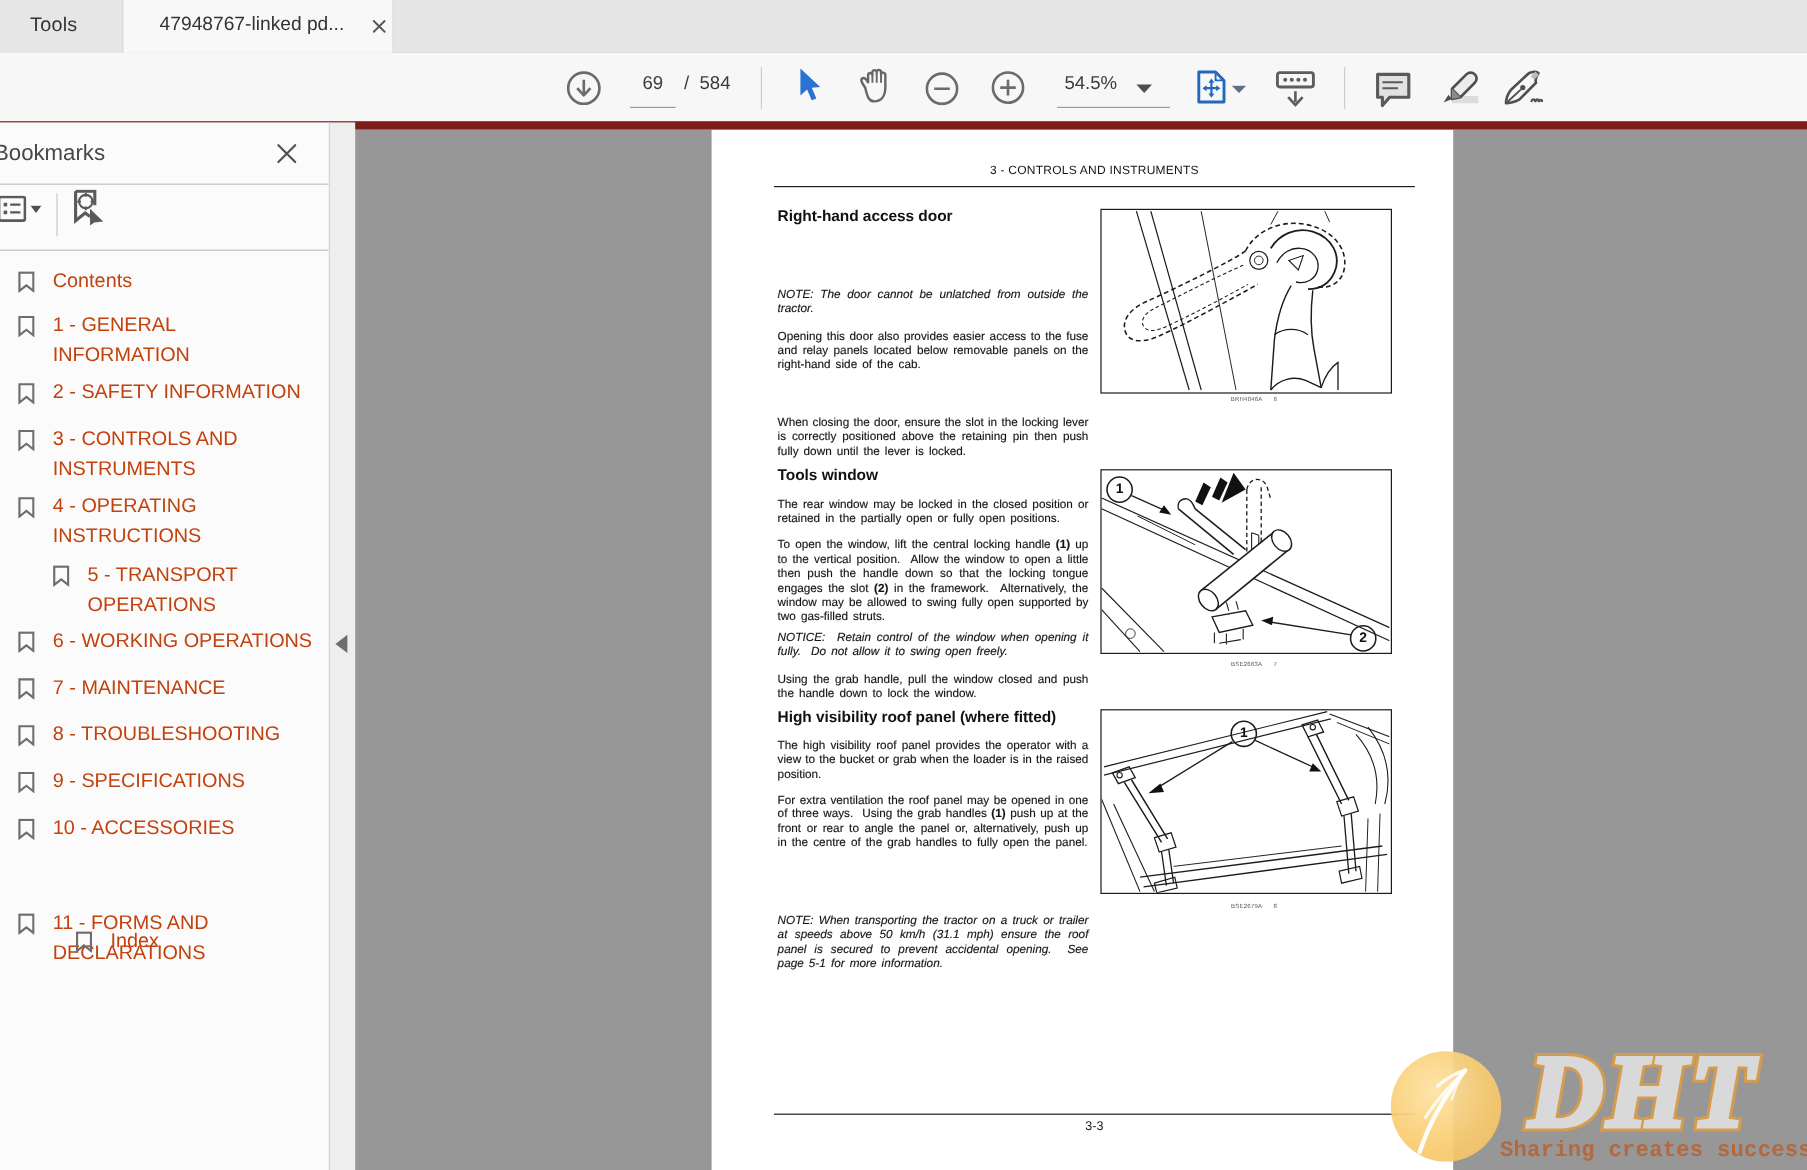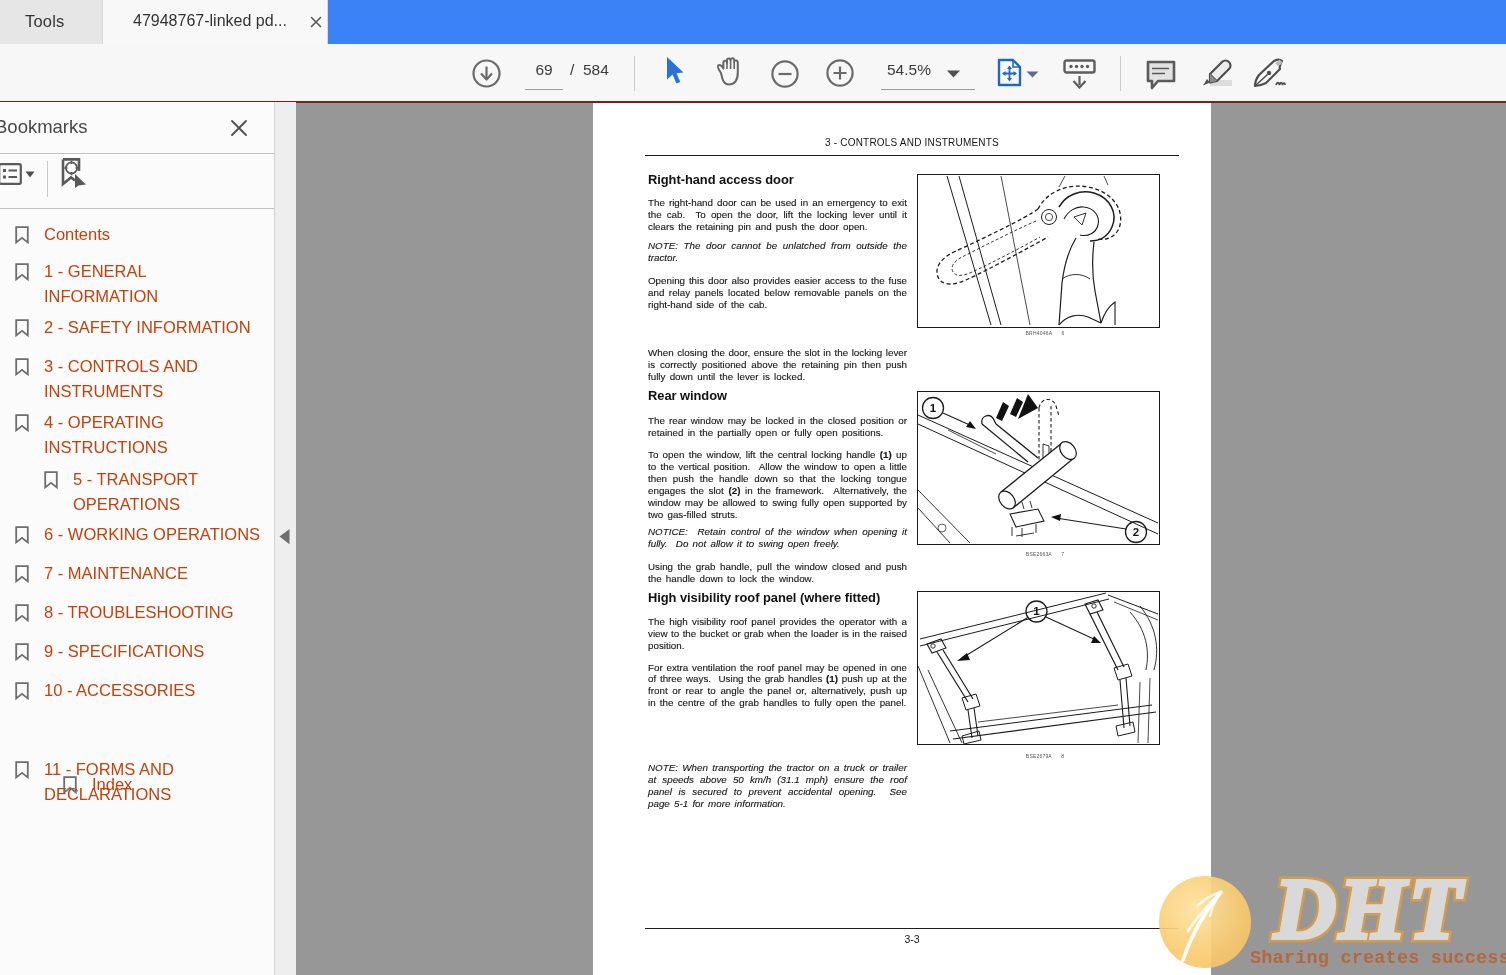--- a/index.html
+++ b/index.html
@@ -1,25 +1,25 @@
 <!DOCTYPE html>
 <html><head>
 <meta charset="utf-8">
 <style>
   html,body{margin:0;padding:0;}
   body{width:1506px;height:975px;overflow:hidden;font-family:"Liberation Sans",sans-serif;}
   #root{position:relative;width:1506px;height:975px;background:#979797;overflow:hidden;}
   
-  .tabbar{position:absolute;left:0;top:0;width:1506px;height:44px;background:#3b82f6;}
+  .tabbar{position:absolute;left:0;top:0;width:1506px;height:44px;background:#e5e5e5;}
   .tab-tools{position:absolute;left:0;top:0;width:102px;height:44px;background:#e6e6e6;border-right:1px solid #d8d8d8;}
   .tab-tools span{position:absolute;left:25px;top:12px;font-size:16.5px;letter-spacing:0.2px;color:#333;}
   .tab-doc{position:absolute;left:103px;top:0;width:224px;height:44px;background:#f8f8f8;border-right:1px solid #d8d8d8;}
   .tab-doc span{position:absolute;left:30px;top:12px;font-size:16px;color:#333;white-space:nowrap;}
   
-  .toolbar{position:absolute;left:0;top:44px;width:1506px;height:57px;background:#f7f7f7;border-bottom:2px solid #7f1d1d;}
+  .toolbar{position:absolute;left:0;top:44px;width:1506px;height:57px;background:#f7f7f7;border-bottom:7px solid #7f1d1d;}
   .toolbar svg{position:absolute;}
   .tb-text{position:absolute;font-size:15.5px;color:#3c3c3c;}
   .vsep{position:absolute;width:1px;background:#cdcdcd;}
   
   .sidebar{position:absolute;left:0;top:102px;width:274px;height:873px;background:#fbfbfb;border-right:1px solid #d4d4d4;overflow:hidden;}
   .sb-title{position:absolute;left:-5px;top:14px;font-size:18.5px;color:#474747;}
   .hrule{position:absolute;left:0;width:274px;height:1px;background:#c3c3c3;}
   .bm{position:absolute;left:0;width:268px;padding-left:44px;box-sizing:border-box;line-height:25px;font-size:16.5px;color:#c2410c;}
   .bm svg{position:absolute;left:15px;top:4px;}
   .strip{position:absolute;left:275px;top:102px;width:21px;height:873px;background:#eeeeee;}
@@ -43,40 +43,35 @@
 </style>
 </head>
 <body>
 <div id="root">
 
   <div class="page" id="pg">
     <div style="position:absolute;left:52px;top:34.8px;width:534px;text-align:center;font-size:10px;line-height:12px;color:#151515;letter-spacing:0.2px;">3 - CONTROLS AND INSTRUMENTS</div>
     <div style="position:absolute;left:52px;top:53px;width:534px;height:1.3px;background:#1d1d1d;"></div>
 
     <div class="hd" style="top:70.7px;width:300px;">Right-hand access door</div>
-    <div class="para" style="top:94.6px;">
-      <div>The right-hand door can be used in an emergency to exit</div>
-      <div>the cab. &nbsp;To open the door, lift the locking lever until it</div>
-      <div class="last">clears the retaining pin and push the door open.</div>
-    </div>
     <div class="para it" style="top:138.4px;">
       <div>NOTE: The door cannot be unlatched from outside the</div>
       <div class="last">tractor.</div>
     </div>
     <div class="para" style="top:172.8px;">
       <div>Opening this door also provides easier access to the fuse</div>
       <div>and relay panels located below removable panels on the</div>
       <div class="last">right-hand side of the cab.</div>
     </div>
     <div class="para" style="top:244.6px;">
       <div>When closing the door, ensure the slot in the locking lever</div>
       <div>is correctly positioned above the retaining pin then push</div>
       <div class="last">fully down until the lever is locked.</div>
     </div>
-    <div class="hd" style="top:287.4px;">Rear window</div>
+    <div class="hd" style="top:287.4px;">Tools window</div>
     <div class="para" style="top:312.6px;">
       <div>The rear window may be locked in the closed position or</div>
       <div class="last">retained in the partially open or fully open positions.</div>
     </div>
     <div class="para" style="top:347px;">
       <div>To open the window, lift the central locking handle <b>(1)</b> up</div>
       <div>to the vertical position. &nbsp;Allow the window to open a little</div>
       <div>then push the handle down so that the locking tongue</div>
       <div>engages the slot <b>(2)</b> in the framework. &nbsp;Alternatively, the</div>
       <div>window may be allowed to swing fully open supported by</div>

